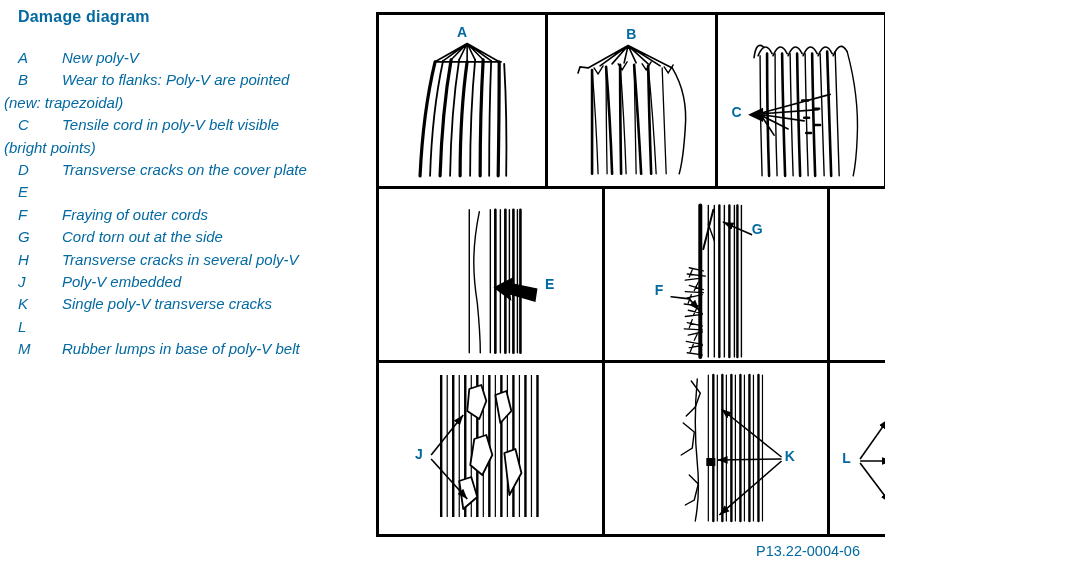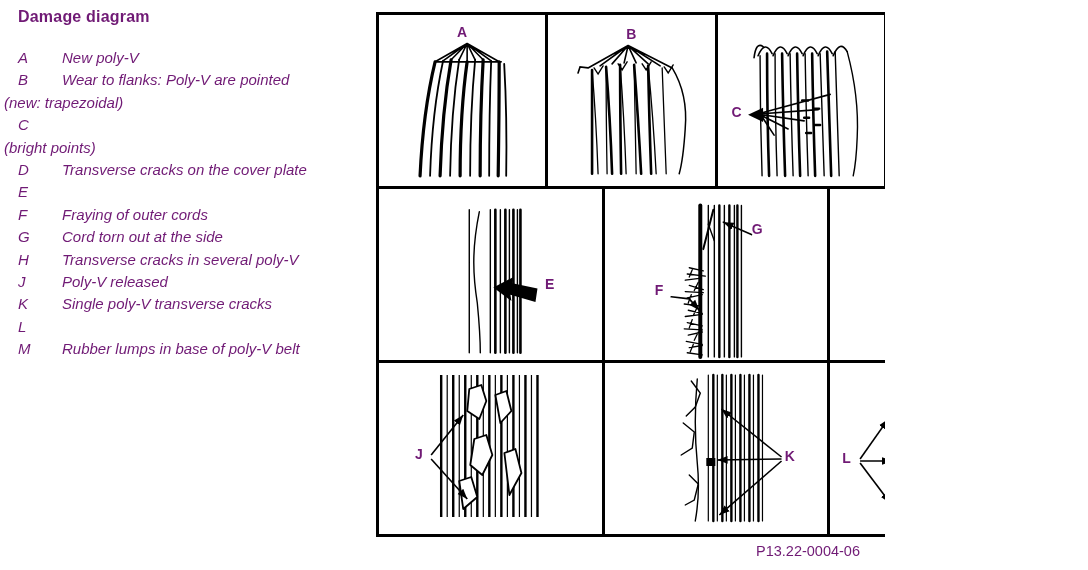--- a/index.html
+++ b/index.html
@@ -1,18 +1,18 @@
 <!DOCTYPE html>
 <html><head>
 <meta charset="utf-8">
 <style>
   html,body{margin:0;padding:0;background:#ffffff;}
   .page{
     position:relative; width:885px; height:570px; background:#ffffff;
-    font-family:"Liberation Sans", sans-serif; color:#701a75; overflow:hidden;
+    font-family:"Liberation Sans", sans-serif; color:#0369a1; overflow:hidden;
   }
   .title{
     position:absolute; left:18px; top:8px; font-size:16px; font-weight:bold;
     letter-spacing:0.2px;
   }
   .legend{
     position:absolute; left:4px; top:47px; width:372px;
     font-style:italic; font-size:15px;
   }
   .lrow{display:flex; height:22.4px; align-items:baseline; line-height:22.4px;}
@@ -51,20 +51,21 @@
       </div>
     <div class="lrow">
         <span class="lkey">B</span>
         <span class="ltext">Wear to flanks: Poly-V are pointed</span>
       </div>
     <div class="lrow cont">
         <span class="ltext">(new: trapezoidal)</span>
       </div>
     <div class="lrow">
         <span class="lkey">C</span>
+        <span class="ltext">Tensile cord in poly-V belt visible</span>
       </div>
     <div class="lrow cont">
         <span class="ltext">(bright points)</span>
       </div>
     <div class="lrow">
         <span class="lkey">D</span>
         <span class="ltext">Transverse cracks on the cover plate</span>
       </div>
     <div class="lrow">
         <span class="lkey">E</span>
@@ -76,21 +77,21 @@
     <div class="lrow">
         <span class="lkey">G</span>
         <span class="ltext">Cord torn out at the side</span>
       </div>
     <div class="lrow">
         <span class="lkey">H</span>
         <span class="ltext">Transverse cracks in several poly-V</span>
       </div>
     <div class="lrow">
         <span class="lkey">J</span>
-        <span class="ltext">Poly-V released</span>
+        <span class="ltext">Poly-V embedded</span>
       </div>
     <div class="lrow">
         <span class="lkey">K</span>
         <span class="ltext">Single poly-V transverse cracks</span>
       </div>
     <div class="lrow">
         <span class="lkey">L</span>
       </div>
     <div class="lrow">
         <span class="lkey">M</span>

